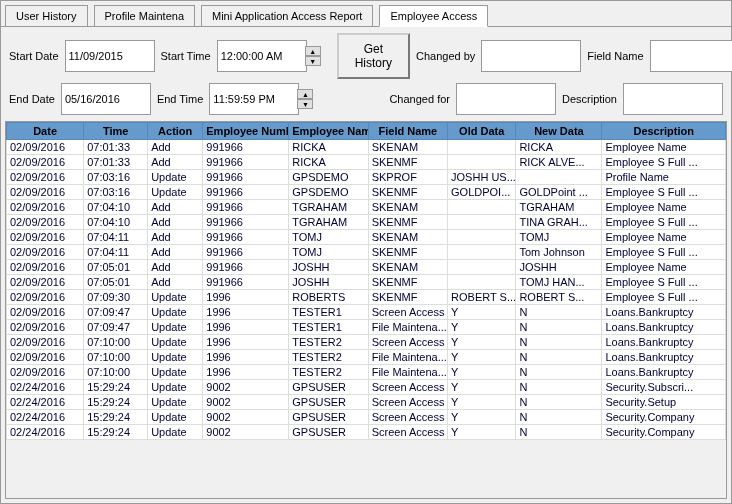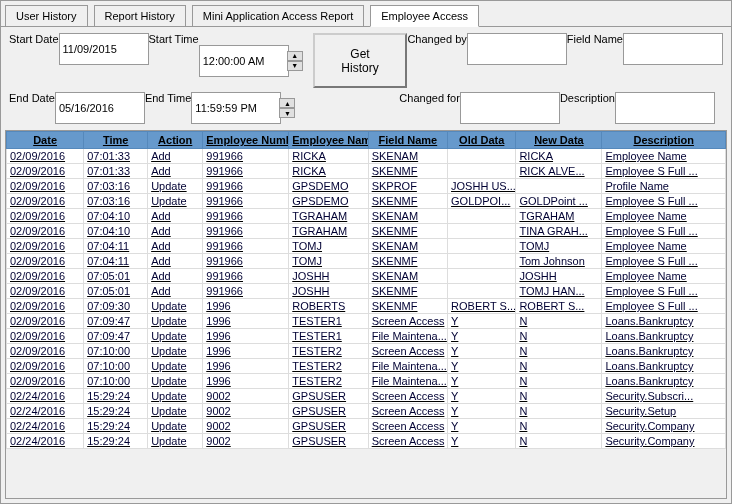--- a/index.html
+++ b/index.html
@@ -6,32 +6,32 @@
     body { background: #f0f0f0; width: 732px; height: 504px; overflow: hidden; }
     .main-container { width: 732px; height: 504px; background: #f0f0f0; border: 1px solid #999; display: flex; flex-direction: column; }
     
     
     .tabs { display: flex; background: #f0f0f0; padding: 4px 4px 0 4px; border-bottom: 1px solid #999; }
     .tab { padding: 4px 10px; border: 1px solid #999; border-bottom: none; background: #f0f0f0; cursor: pointer; margin-right: 6px; color: #000; }
     .tab.active { background: #fff; border-bottom: 1px solid #fff; z-index: 1; margin-bottom: -1px; }
     
     
     .controls { display: flex; flex-direction: column; padding: 6px 8px; background: #f0f0f0; gap: 4px; }
-    .controls-row { display: flex; gap: 0; }
+    .controls-row { display: flex; align-items: center; gap: 6px; }
     label { font-size: 11px; color: #000; white-space: nowrap; }
     input[type="text"] { height: 32px; border: 1px solid #999; background: #fff; padding: 1px 3px; font-size: 11px; }
     .date-input { width: 90px; }
     .time-input { width: 90px; }
     .spin-btn { display: flex; flex-direction: column; margin-left: -2px; }
     .spin-btn button { width: 16px; height: 10px; padding: 0; border: 1px solid #999; background: #e0e0e0; cursor: pointer; font-size: 7px; line-height: 1; }
-    .get-history-btn { padding: 6px 16px; border: 2px outset #ccc; background: #f0f0f0; cursor: pointer; font-size: 12px; font-weight: normal; height: 55px; margin-left: 10px; }
+    .get-history-btn { padding: 6px 16px; border: 2px outset #ccc; background: #f0f0f0; cursor: pointer; font-size: 12px; font-weight: normal; height: 46px; margin-left: 10px; }
     .field-input { width: 100px; height: 20px; border: 1px solid #999; background: #fff; padding: 1px 3px; }
     
     
-    .table-container { flex: 1; overflow: hidden; border: 1px solid #999; margin: 0 4px 4px 4px; display: flex; flex-direction: column; text-decoration: underline; }
+    .table-container { flex: 1; overflow: hidden; border: 1px solid #999; margin: 0 4px 4px 4px; display: flex; flex-direction: column; }
     .table-scroll { flex: 1; overflow-y: auto; overflow-x: hidden; }
     table { width: 100%; border-collapse: collapse; table-layout: fixed; }
     thead tr { background: #6699cc; color: #000; }
     thead th { border: 1px solid #5588bb; padding: 2px 3px; text-align: center; font-weight: bold; font-size: 11px; white-space: nowrap; overflow: hidden; }
     tbody tr { background: #fff; }
     tbody td { border: 1px solid #ddd; padding: 1px 3px; text-align: left; white-space: nowrap; overflow: hidden; font-size: 11px; color: #000033; }
     
     
     .col-date { width: 70px; }
     .col-time { width: 58px; }
@@ -50,21 +50,21 @@
     
     .time-spinners { display: flex; align-items: center; }
   </style>
 </head>
 <body>
 
 <div class="main-container">
 
   <div class="tabs">
     <div class="tab">User History</div>
-    <div class="tab">Report History</div>
+    <div class="tab">Profile Maintena</div>
     <div class="tab">Mini Application Access Report</div>
     <div class="tab active">Employee Access</div>
   </div>
 
   <div class="controls">
     <div class="controls-row">
       <label>Start Date</label>
       <input type="text" class="date-input" value="11/09/2015" style="">
       <label>Start Time</label>
       <div class="time-spinners">

